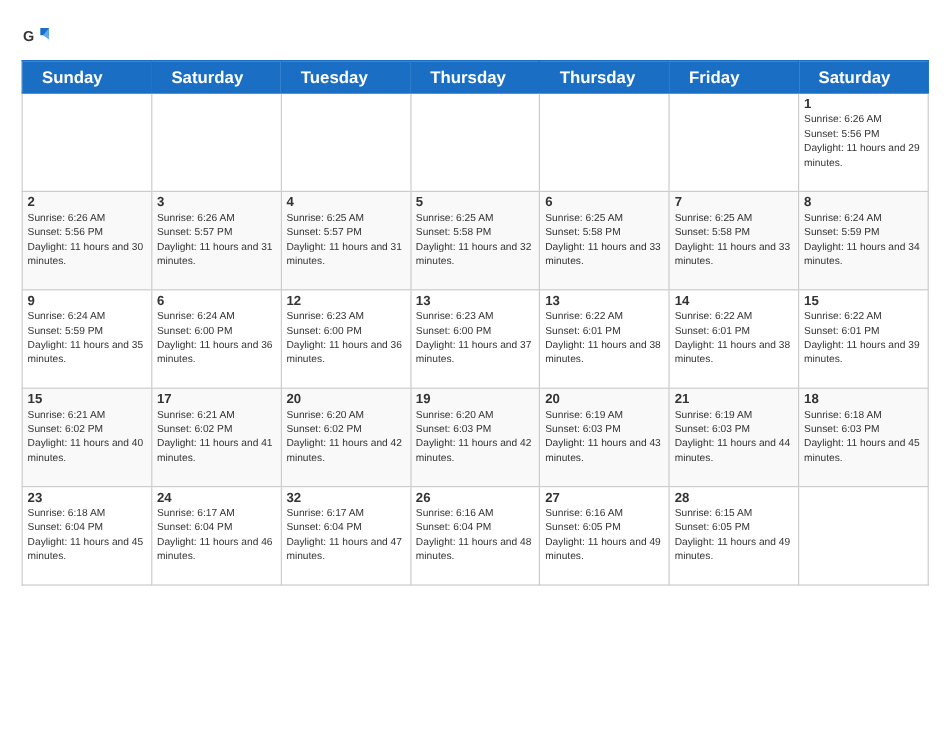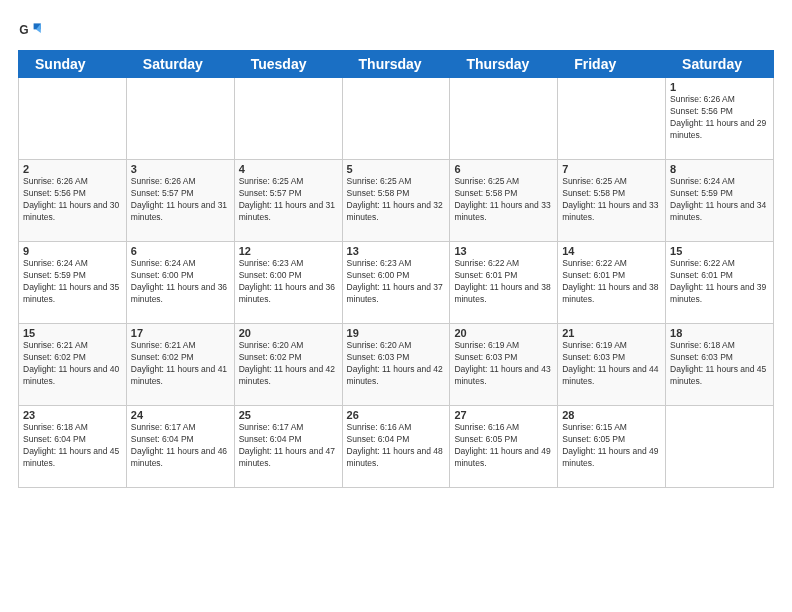--- a/index.html
+++ b/index.html
@@ -233,21 +233,21 @@
         <tr>
           <td>
             <span class="day-number">23</span>
             <div class="day-info">Sunrise: 6:18 AM<br>Sunset: 6:04 PM<br>Daylight: 11 hours and 45 minutes.</div>
           </td>
           <td>
             <span class="day-number">24</span>
             <div class="day-info">Sunrise: 6:17 AM<br>Sunset: 6:04 PM<br>Daylight: 11 hours and 46 minutes.</div>
           </td>
           <td>
-            <span class="day-number">25</span>
+            <span class="day-number">32</span>
             <div class="day-info">Sunrise: 6:17 AM<br>Sunset: 6:04 PM<br>Daylight: 11 hours and 47 minutes.</div>
           </td>
           <td>
             <span class="day-number">26</span>
             <div class="day-info">Sunrise: 6:16 AM<br>Sunset: 6:04 PM<br>Daylight: 11 hours and 48 minutes.</div>
           </td>
           <td>
             <span class="day-number">27</span>
             <div class="day-info">Sunrise: 6:16 AM<br>Sunset: 6:05 PM<br>Daylight: 11 hours and 49 minutes.</div>
           </td>

